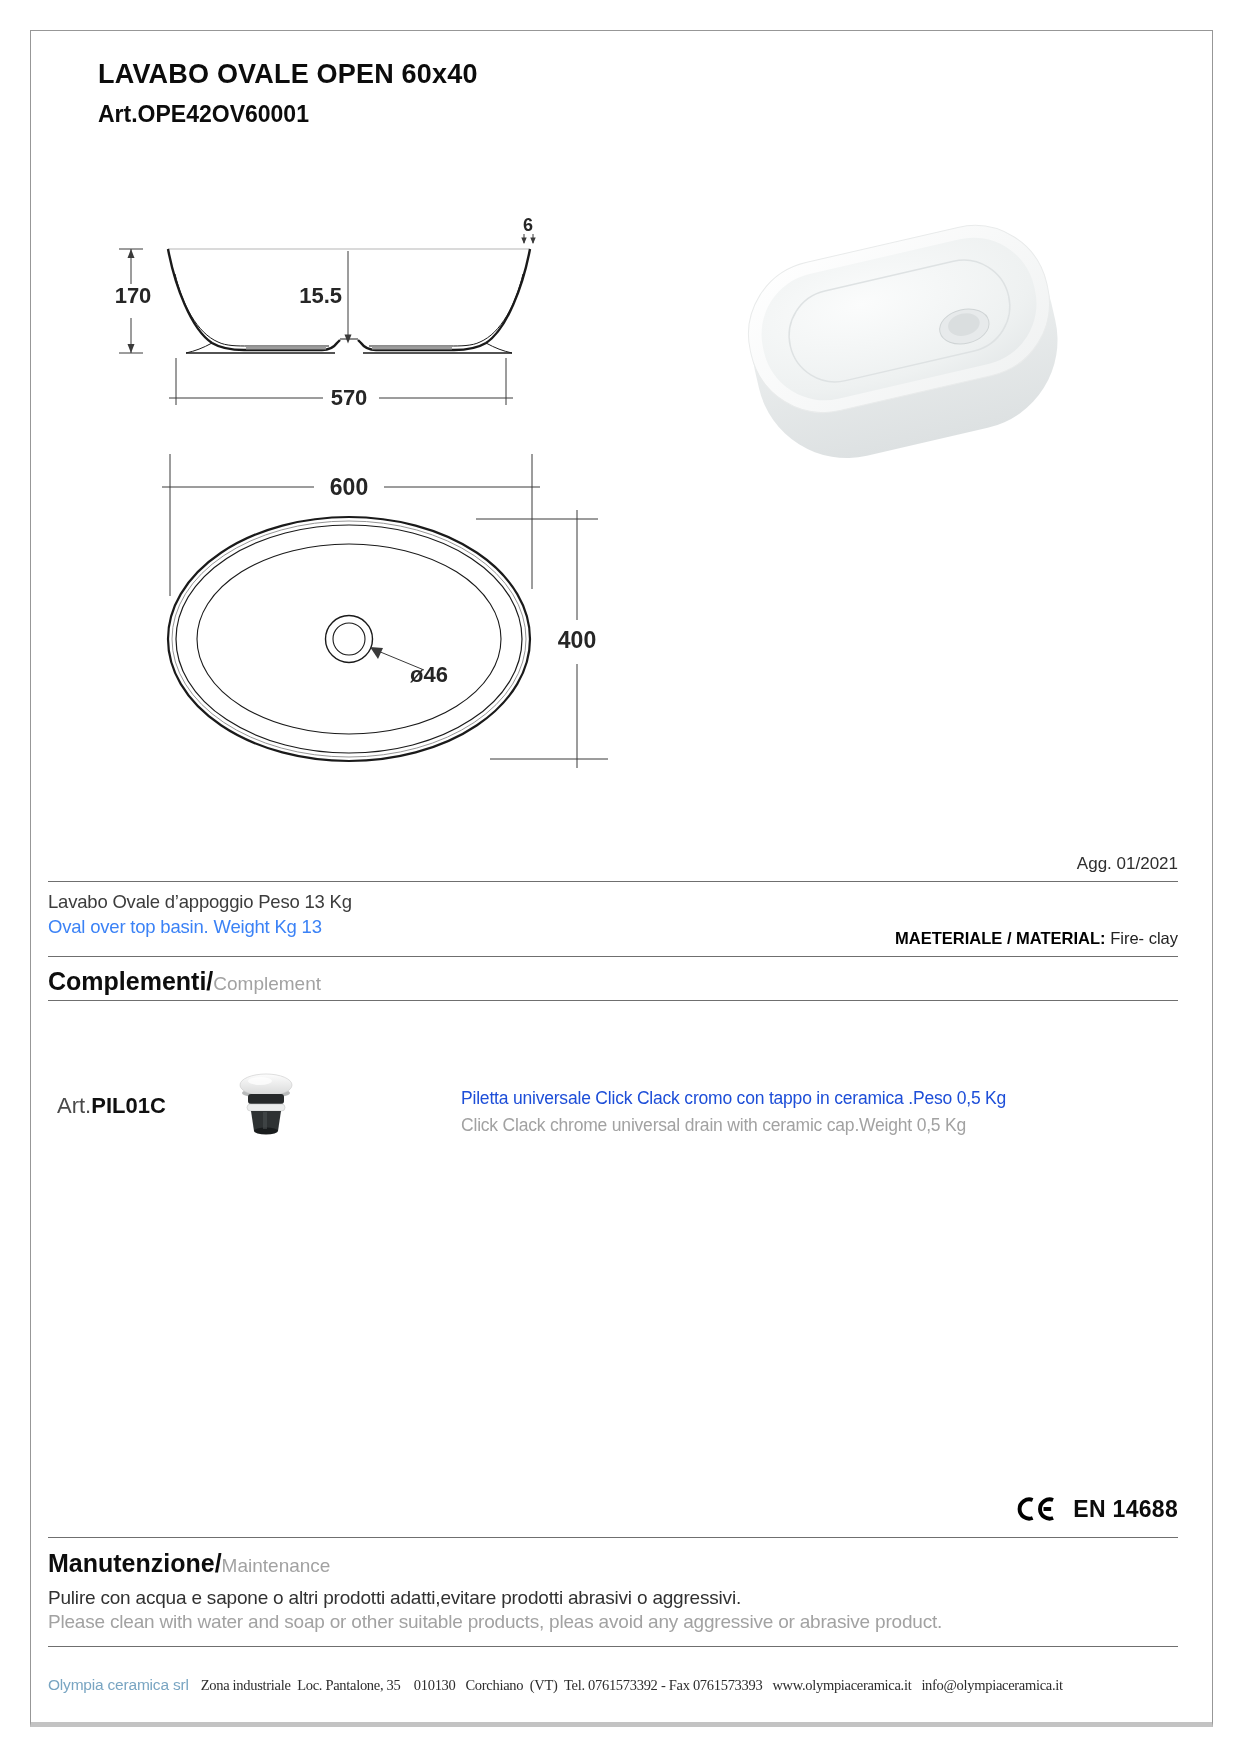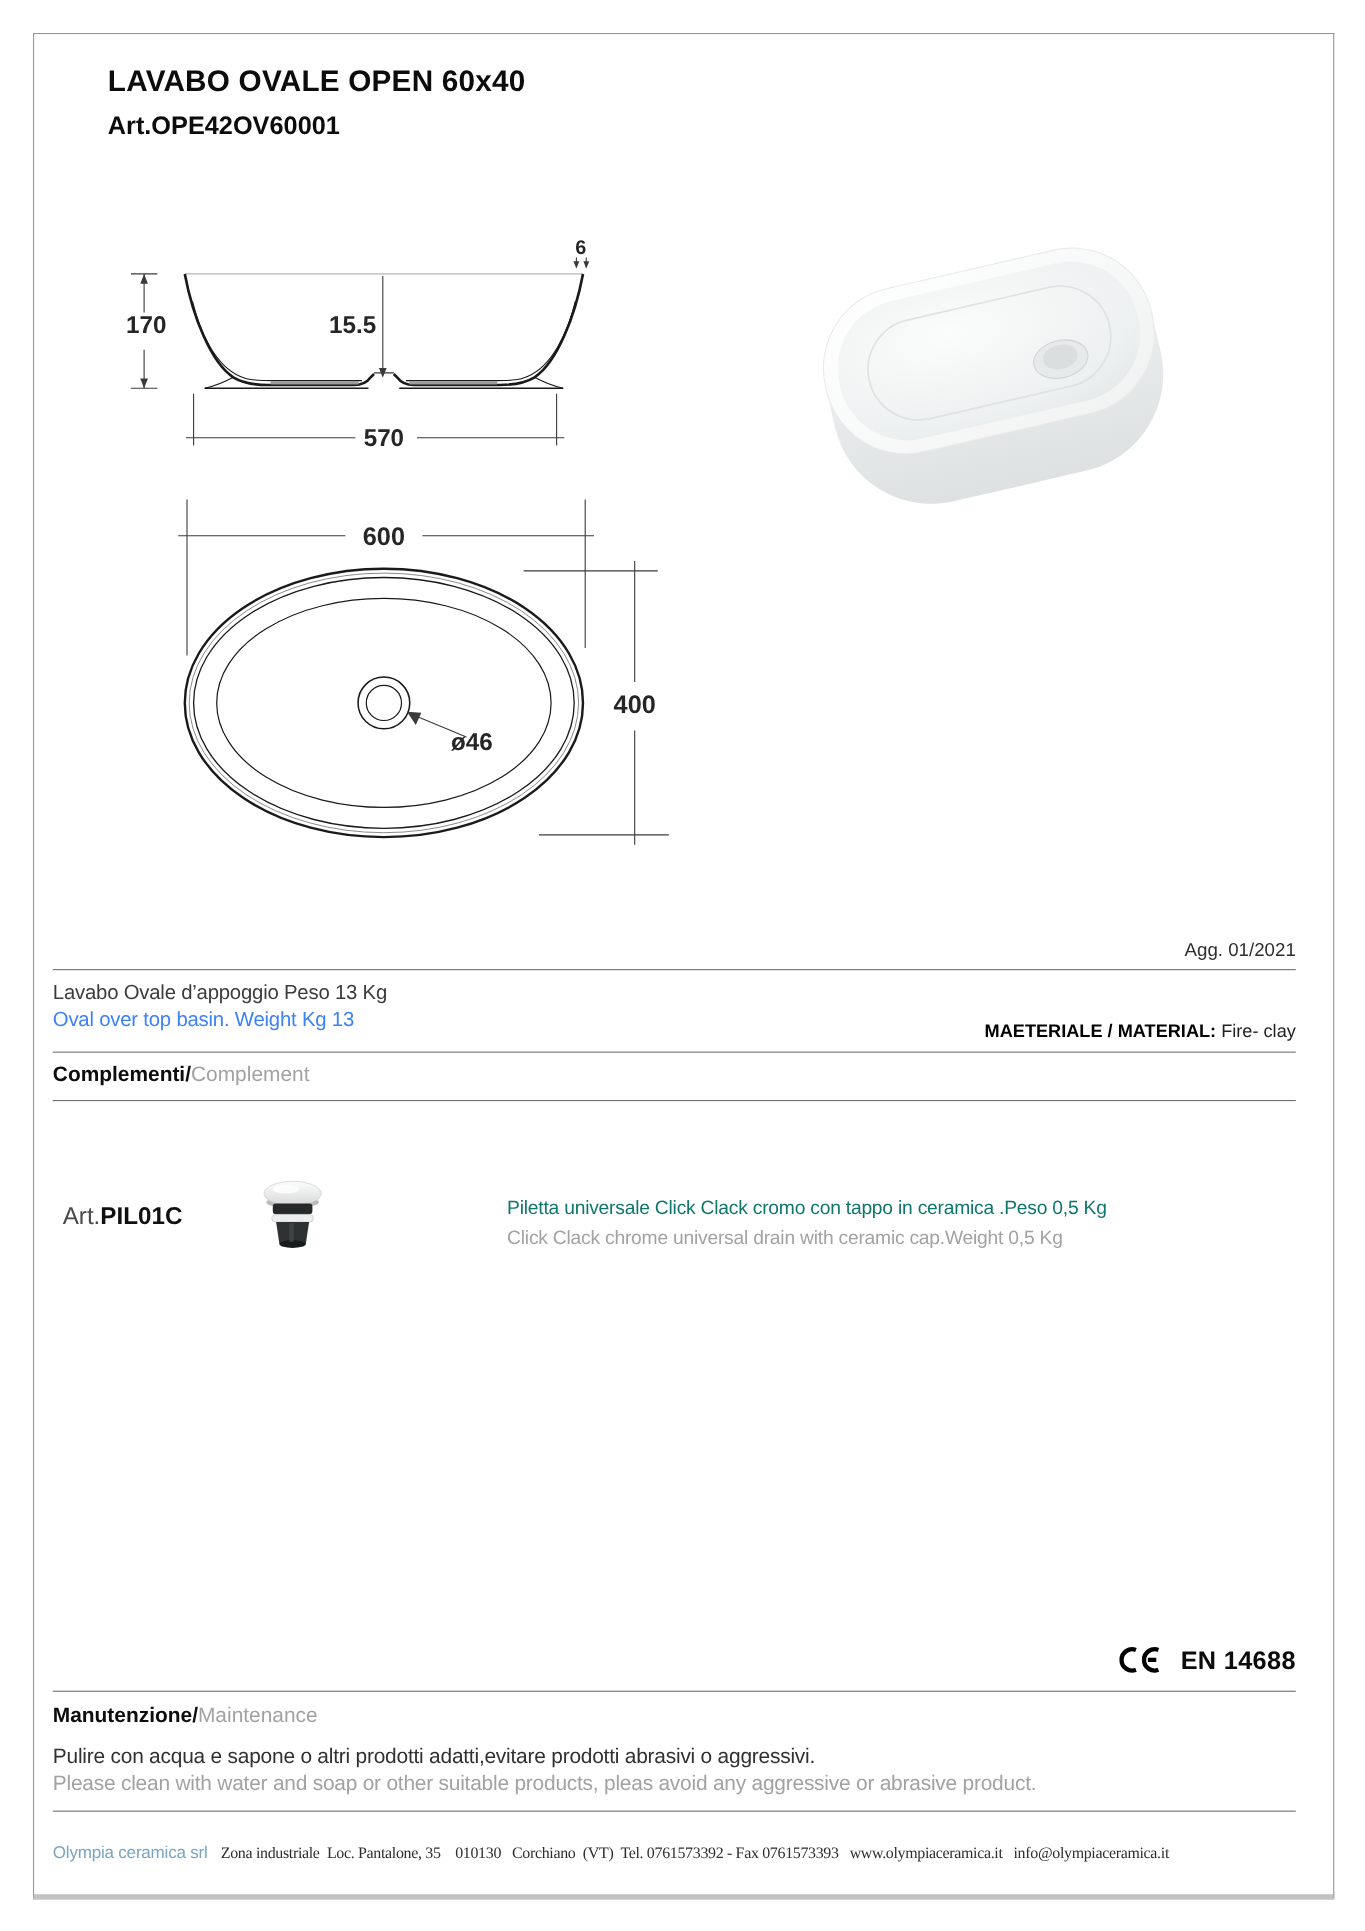--- a/index.html
+++ b/index.html
@@ -8,25 +8,25 @@
     border:1px solid #979797;border-bottom:5px solid #c3c3c3;}
   .abs{position:absolute;}
   .rule{position:absolute;left:17px;width:1130px;height:0;border-top:1.5px solid #6f6f6f;}
   .title{font-weight:bold;font-size:27px;color:#0c0c0c;letter-spacing:.2px;}
   .article{font-weight:bold;font-size:23px;color:#0c0c0c;}
   .small-right{font-size:17px;color:#2e2e2e;}
   .it-line{font-size:18.5px;color:#3c3c3c;letter-spacing:-.2px;}
   .en-line{font-size:18.5px;color:#3b82f6;letter-spacing:-.2px;}
   .mat-label{font-size:16.5px;font-weight:bold;color:#000;}
   .mat-value{font-size:16.5px;color:#222;}
-  .sec-head-it{font-size:19px;font-weight:bold;color:#0d0d0d;}
+  .sec-head-it{font-size:25px;font-weight:bold;color:#0d0d0d;}
   .sec-head-en{font-size:19px;color:#a2a2a2;}
   .art-prefix{font-size:22px;color:#4a4a4a;}
   .art-code{font-size:22px;font-weight:bold;color:#101010;}
-  .cdesc-it{font-size:17.5px;color:#0f766e;letter-spacing:-.2px;}
+  .cdesc-it{font-size:17.5px;color:#1d4ed8;letter-spacing:-.2px;}
   .cdesc-en{font-size:17.5px;color:#a2a2a2;letter-spacing:-.2px;}
   .m-it{font-size:19px;color:#313131;letter-spacing:-.2px;}
   .m-en{font-size:19px;color:#a2a2a2;letter-spacing:-.2px;}
   .ce-row{display:flex;align-items:center;gap:14px;}
   .ce-text{font-size:23px;font-weight:bold;color:#0c0c0c;letter-spacing:.3px;}
   .footer-row{display:flex;align-items:baseline;gap:12px;white-space:pre;}
   .footer-company{font-size:15.5px;color:#79a5c2;letter-spacing:-.2px;}
   .footer-address{font-size:14.5px;color:#2d2d2d;letter-spacing:-.3px;font-family:Liberation Serif, serif;}
   svg text{font-family:"Liberation Sans",sans-serif;}
 </style>

